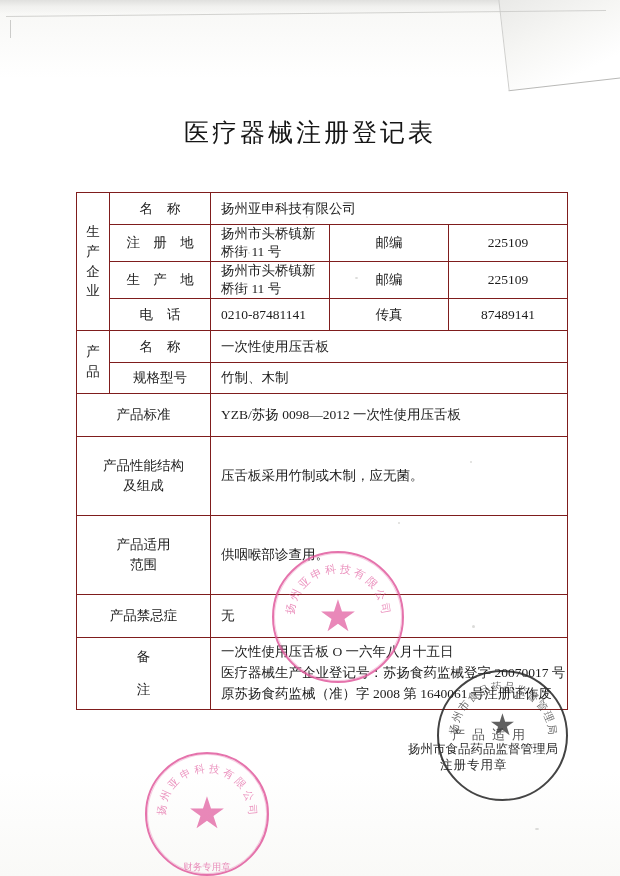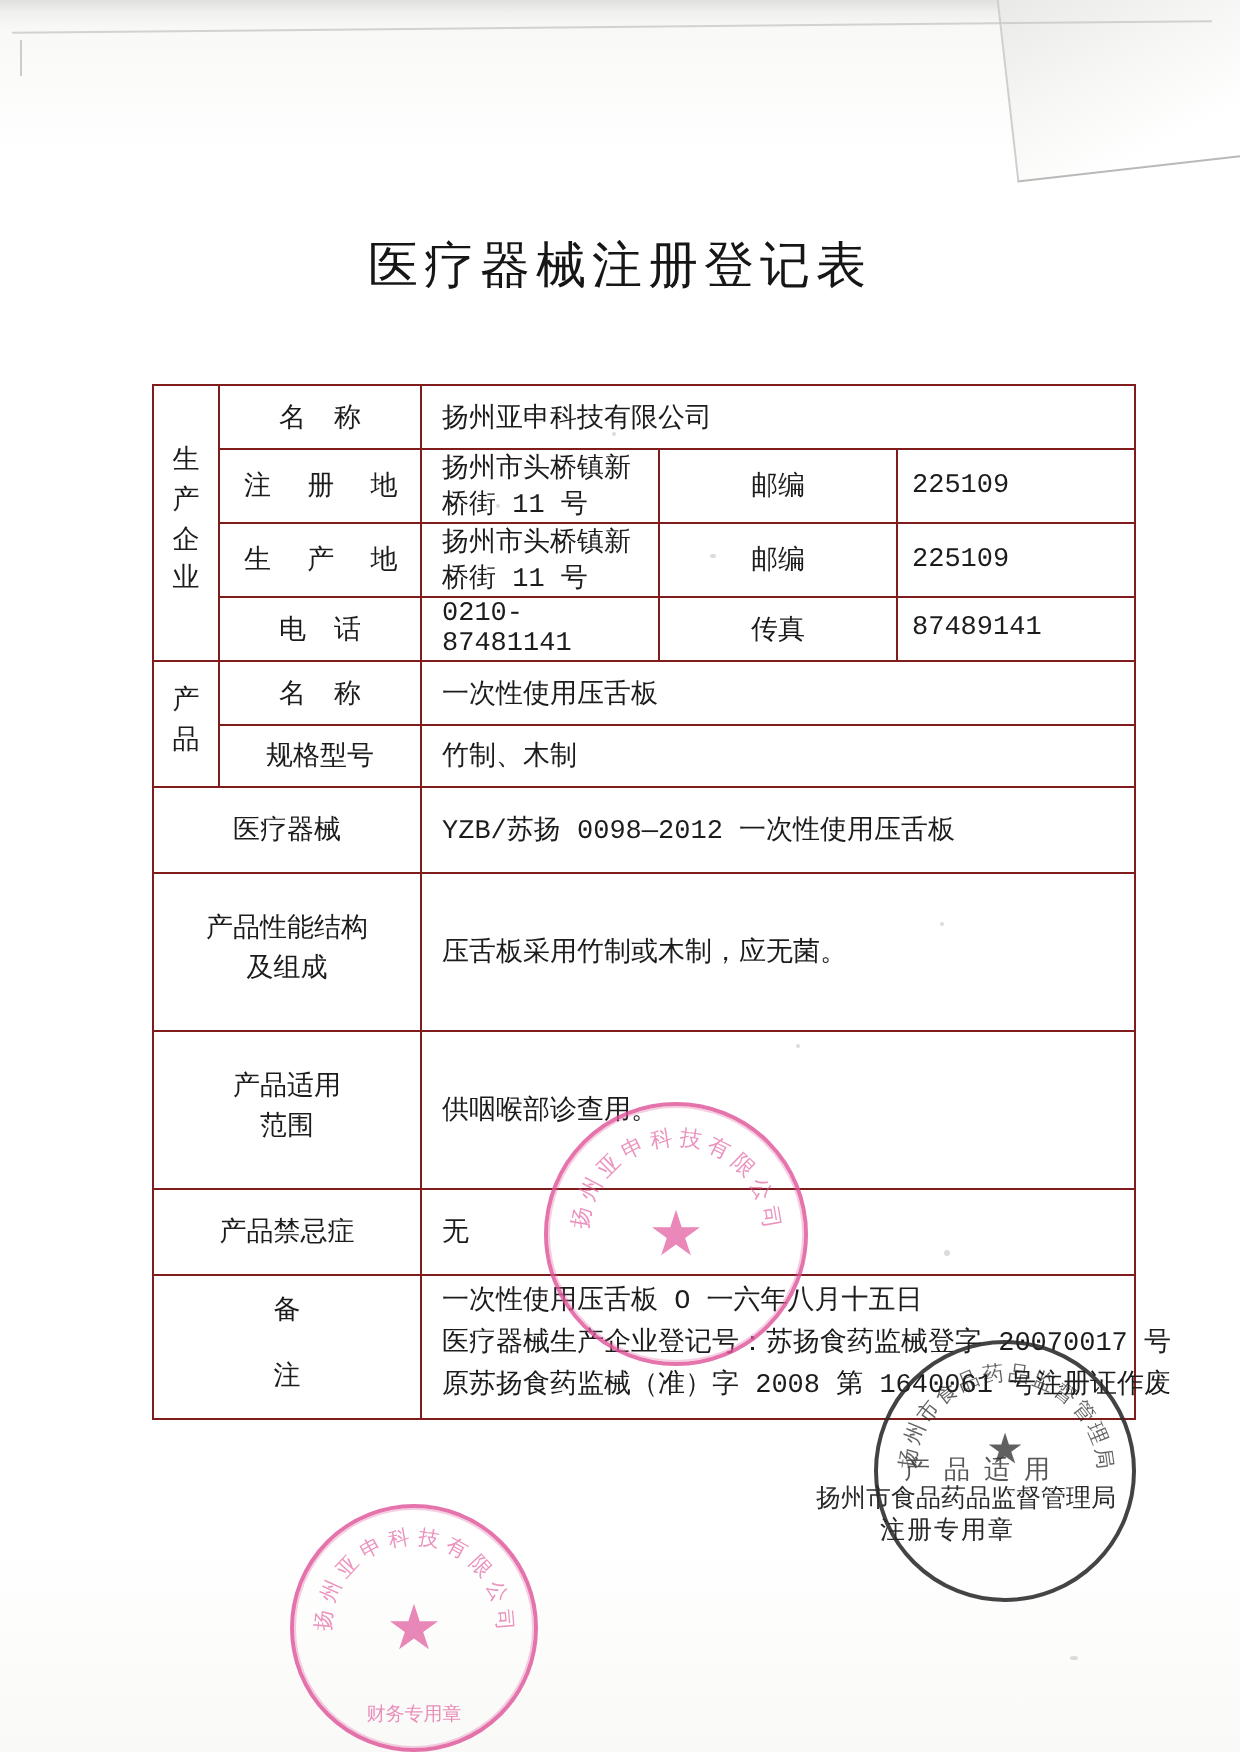--- a/index.html
+++ b/index.html
@@ -6,21 +6,21 @@
     margin: 0;
     padding: 0;
     background: #ffffff;
   }
   #page {
     position: relative;
     width: 620px;
     height: 876px;
     background: #fdfdfd;
     overflow: hidden;
-    font-family: Liberation Mono, monospace;
+    font-family: Liberation Serif, serif;
     color: #1c1c1c;
   }
 
   
   .scan-bg {
     position: absolute;
     inset: 0;
     background:
       linear-gradient(180deg, #f7f7f5 0%, #ffffff 9%, #ffffff 88%, #f9f9f7 100%),
       linear-gradient(90deg, #fbfbfa 0%, #ffffff 6%, #ffffff 94%, #f8f8f6 100%);
@@ -120,21 +120,21 @@
   }
   .val { padding-left: 10px !important; }
   .val-sm { font-size: 12.5px; }
   .lbl-small {
     width: 42px;
     text-align: center;
     white-space: nowrap;
   }
   .val-num {
     width: 68px;
-    text-align: left;
+    text-align: center;
     font-size: 13px;
   }
   .lbl-wide {
     text-align: center;
     white-space: nowrap;
   }
   .lbl-two-line {
     text-align: center;
     line-height: 1.5;
     font-size: 13.5px;
@@ -282,21 +282,21 @@
         </td>
         <td class="lbl-field spread" style="height:31px;">名称</td>
         <td class="val" colspan="3">一次性使用压舌板</td>
       </tr>
       <tr>
         <td class="lbl-field" style="height:30px;">规格型号</td>
         <td class="val val-sm" colspan="3">竹制、木制</td>
       </tr>
 
       <tr>
-        <td class="lbl-wide" colspan="2" style="height:42px;">医疗器械</td>
+        <td class="lbl-wide" colspan="2" style="height:42px;">产品标准</td>
         <td class="val" colspan="3">YZB/苏扬 0098—2012    一次性使用压舌板</td>
       </tr>
 
       <tr>
         <td class="lbl-two-line" colspan="2" style="height:78px;">
           <span>产品性能结构</span>
           <span>及组成</span>
         </td>
         <td class="val" colspan="3">压舌板采用竹制或木制，应无菌。</td>
       </tr>
@@ -351,21 +351,21 @@
         <span style="font-size: 10.5px; transform: translate(-33.0297px, -30.5621px) rotate(312.778deg) translate(-50%, -50%);">亚</span>
         <span style="font-size: 10.5px; transform: translate(-21.357px, -39.6091px) rotate(331.667deg) translate(-50%, -50%);">申</span>
         <span style="font-size: 10.5px; transform: translate(-7.3841px, -44.39px) rotate(350.556deg) translate(-50%, -50%);">科</span>
         <span style="font-size: 10.5px; transform: translate(7.3841px, -44.39px) rotate(369.444deg) translate(-50%, -50%);">技</span>
         <span style="font-size: 10.5px; transform: translate(21.357px, -39.6091px) rotate(388.333deg) translate(-50%, -50%);">有</span>
         <span style="font-size: 10.5px; transform: translate(33.0297px, -30.5621px) rotate(407.222deg) translate(-50%, -50%);">限</span>
         <span style="font-size: 10.5px; transform: translate(41.145px, -18.2234px) rotate(426.111deg) translate(-50%, -50%);">公</span>
         <span style="font-size: 10.5px; transform: translate(44.8288px, -3.92201px) rotate(445deg) translate(-50%, -50%);">司</span>
       </div>
     <div class="seal-star red">★</div>
-    <div class="seal-bottom-text" style="bottom:10px;">财务专用章</div>
+    <div class="seal-bottom-text" style="bottom:0;">财务专用章</div>
   </div>
 
   <div class="seal seal-dark" style="left:437px;top:670px;width:127px;height:127px;">
     <div class="seal-arc">
         <span style="font-size: 10.5px; transform: translate(-48.5231px, -6.81948px) rotate(278deg) translate(-50%, -50%);">扬</span>
         <span style="font-size: 10.5px; transform: translate(-45.1351px, -19.0742px) rotate(292.909deg) translate(-50%, -50%);">州</span>
         <span style="font-size: 10.5px; transform: translate(-38.7081px, -30.0447px) rotate(307.818deg) translate(-50%, -50%);">市</span>
         <span style="font-size: 10.5px; transform: translate(-29.6749px, -38.9923px) rotate(322.727deg) translate(-50%, -50%);">食</span>
         <span style="font-size: 10.5px; transform: translate(-18.6437px, -45.3146px) rotate(337.636deg) translate(-50%, -50%);">品</span>
         <span style="font-size: 10.5px; transform: translate(-6.35724px, -48.5859px) rotate(352.545deg) translate(-50%, -50%);">药</span>

